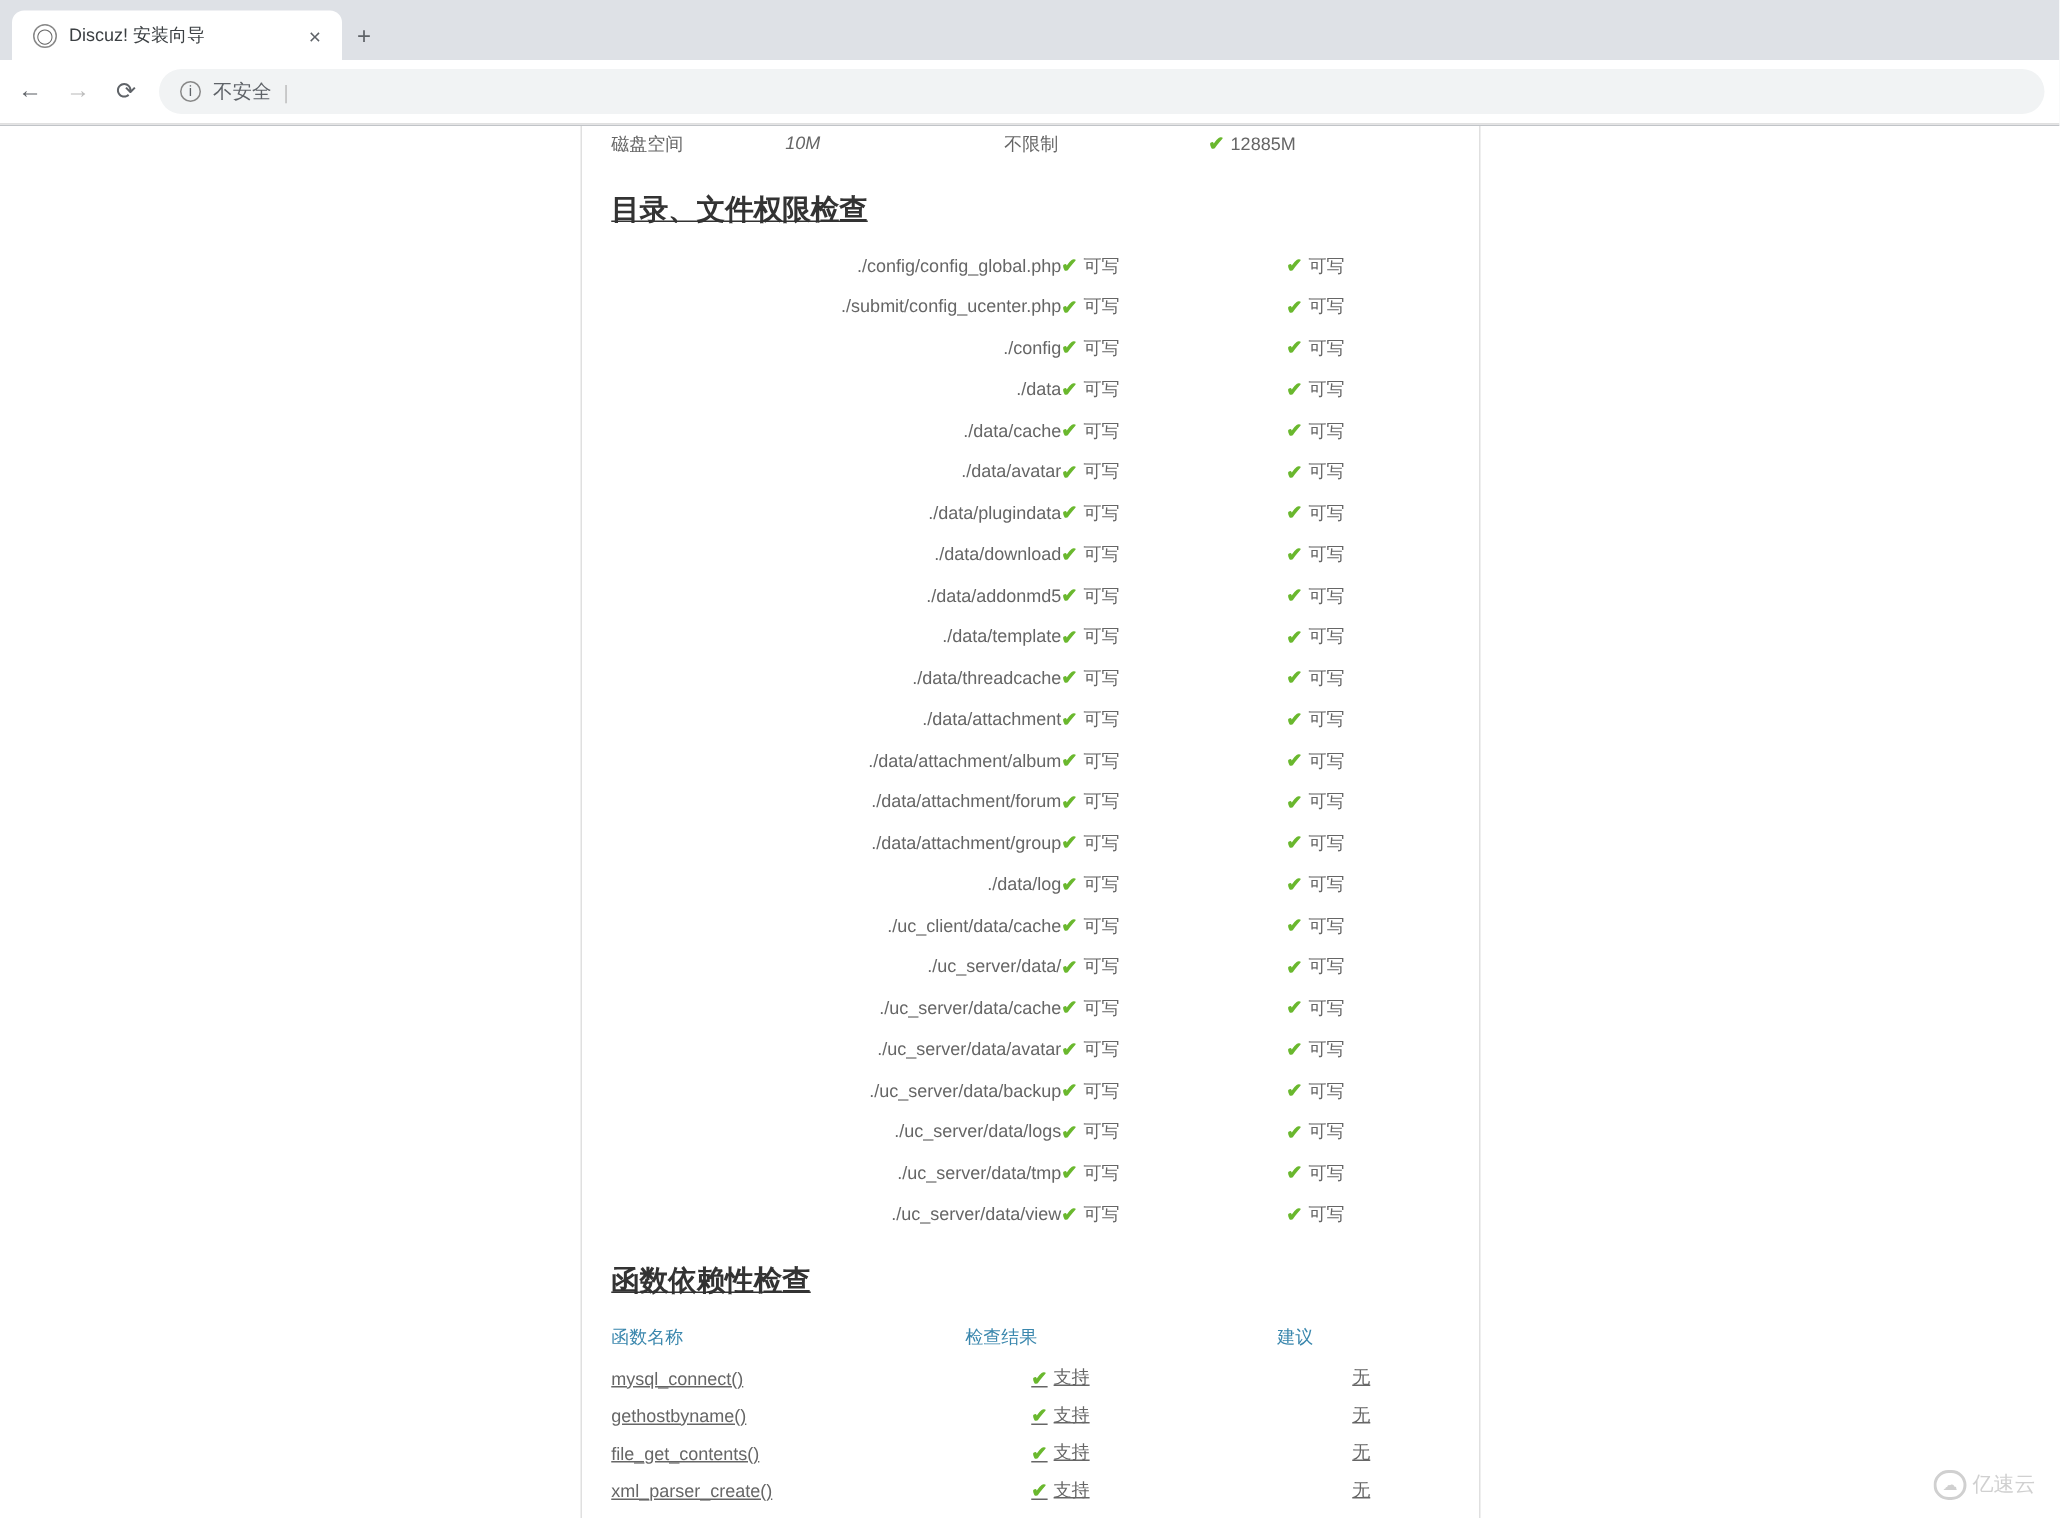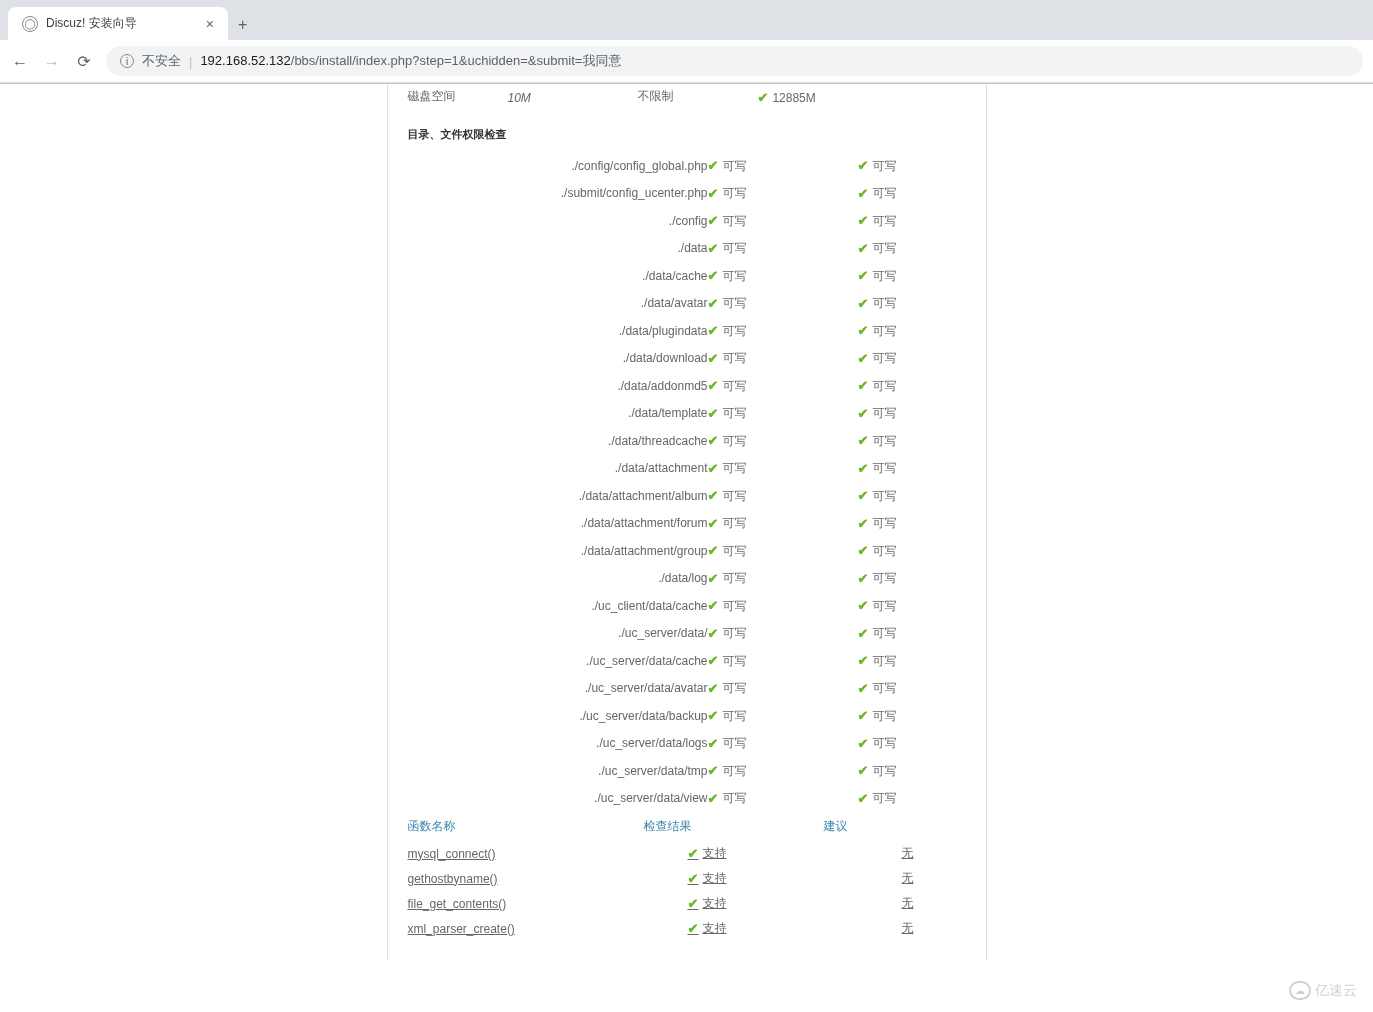--- a/index.html
+++ b/index.html
@@ -18,42 +18,42 @@
     .address-bar { flex: 1; background: #f1f3f4; border-radius: 16px; padding: 6px 14px; display: flex; align-items: center; gap: 8px; font-size: 13px; color: #5f6368; }
     .info-icon { font-size: 13px; border: 1px solid #888; border-radius: 50%; width: 14px; height: 14px; display: inline-flex; align-items: center; justify-content: center; font-size: 10px; }
     .url-text { color: #202124; }
     .url-text .path { color: #5f6368; }
     .divider { color: #c0c0c0; }
     
     
     .page-wrapper { display: flex; justify-content: center; padding-top: 0; }
     .content-panel { width: 600px; border-left: 1px solid #e0e0e0; border-right: 1px solid #e0e0e0; background: #fff; padding: 0 0 20px 0; }
     
-    .env-row { display: flex; padding: 4px 20px; align-items: flex-end; color: #666; }
+    .env-row { display: flex; padding: 4px 20px; align-items: flex-start; color: #666; gap: 16px; }
     .env-row .c1 { width: 100px; }
     .env-row .c2 { width: 130px; font-style: italic; }
     .env-row .c3 { width: 120px; }
     .env-row .c4 { display: flex; align-items: center; gap: 4px; }
     
-    .section-title { font-weight: bold; color: #333; padding: 18px 20px 10px 20px; font-size: 11px; }
+    .section-title { font-weight: bold; color: #333; padding: 18px 20px 10px 20px; font-size: 19px; text-decoration: underline; }
     
     .table-header { display: flex; padding: 6px 20px; color: #3a87ad; font-weight: normal; }
     .table-header .col1 { width: 300px; }
     .table-header .col2 { width: 150px; }
     .table-header .col3 { width: 100px; }
     
     .table-row { display: flex; padding: 4px 20px; color: #666; align-items: center; line-height: 1.5; text-align: right; }
     .table-row .col1 { width: 300px; }
     .table-row .col2 { width: 150px; display: flex; align-items: center; gap: 4px; }
     .table-row .col3 { width: 100px; display: flex; align-items: center; gap: 4px; }
     
     .func-header { display: flex; padding: 6px 20px; color: #3a87ad; }
     .func-header .f1 { width: 236px; }
     .func-header .f2 { width: 180px; }
-    .func-header .f3 { width: 80px; }
+    .func-header .f3 { width: 80px; text-align: center; }
     .func-row { display: flex; padding: 4px 20px; color: #666; align-items: center; text-decoration: underline; }
     .func-row .f1 { width: 280px; }
     .func-row .f2 { width: 180px; display: flex; align-items: center; gap: 4px; }
     .func-row .f3 { width: 80px; text-align: center; }
     
     .check-icon { color: #6ab82e; font-size: 13px; font-weight: bold; }
     
     .watermark { position: fixed; bottom: 12px; right: 16px; color: #d0d0d0; font-size: 14px; display: flex; align-items: center; gap: 4px; }
     .watermark-icon { border: 2px solid #d0d0d0; border-radius: 10px; padding: 2px 4px; font-size: 10px; }
   </style>
@@ -70,23 +70,20 @@
     <div class="new-tab">+</div>
   </div>
   <div class="nav-bar">
     <span class="nav-icon">←</span>
     <span class="nav-icon disabled">→</span>
     <span class="nav-icon">⟳</span>
     <div class="address-bar">
       <span class="info-icon">i</span>
       <span>不安全</span>
       <span class="divider">|</span>
-      <span class="url-text">
-        <span>192.168.52.132</span><span class="path">/bbs/install/index.php?step=1&amp;uchidden=&amp;submit=我同意</span>
-      </span>
     </div>
   </div>
 </div>
 
 <div class="page-wrapper">
   <div class="content-panel">
 
     <div class="env-row">
       <span class="c1">磁盘空间</span>
       <span class="c2">10M</span>
@@ -358,20 +355,21 @@
             <span class="check-icon">✔</span>
             <span>可写</span>
           </span>
           <span class="col3">
             <span class="check-icon">✔</span>
             <span>可写</span>
           </span>
         </div>
       </div>
 
+    <div class="section-title">函数依赖性检查</div>
     <div class="func-header">
       <span class="f1">函数名称</span>
       <span class="f2">检查结果</span>
       <span class="f3">建议</span>
     </div>
     <div id="func-rows">
         <div class="func-row">
           <span class="f1">mysql_connect()</span>
           <span class="f2">
             <span class="check-icon">✔</span>

